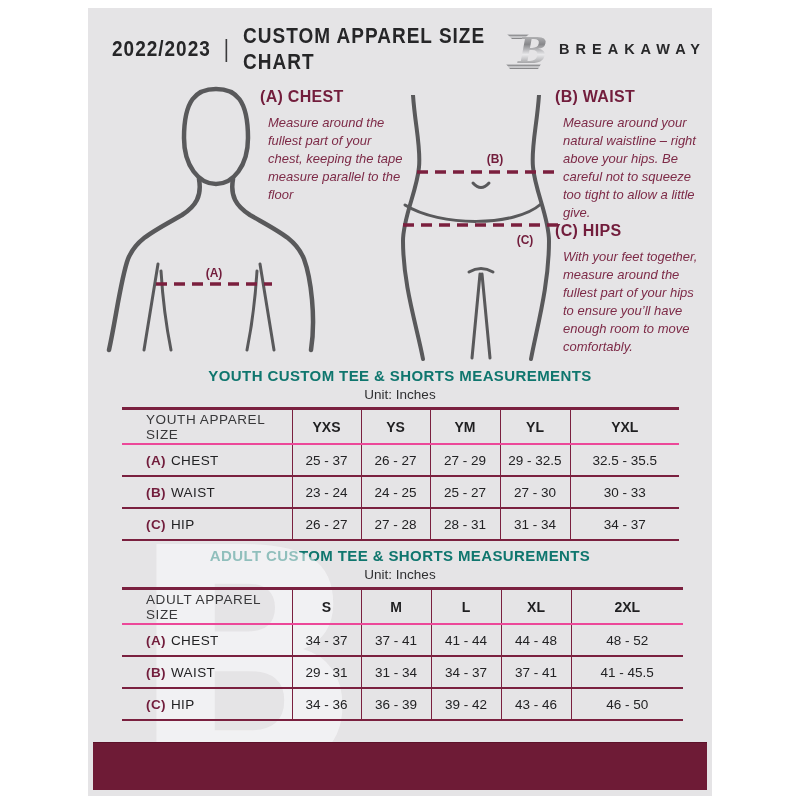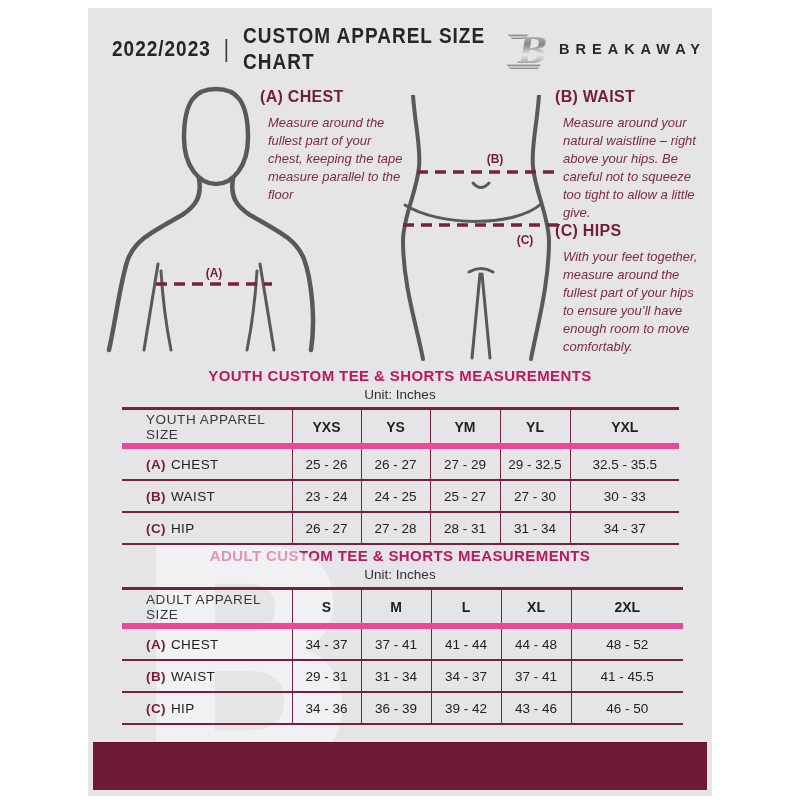--- a/index.html
+++ b/index.html
@@ -28,37 +28,37 @@
   .inst p{margin:8px;font-size:13px;font-style:italic;color:#7d2a47;line-height:1.38;}
   .inst-a{left:172px;top:80px;width:152px;}
   .inst-b{left:467px;top:80px;width:152px;}
   .inst-c{left:467px;top:214px;width:158px;}
   
   .fig{position:absolute;}
   .fig-upper{left:8px;top:70px;}
   .fig-lower{left:307px;top:87px;}
   
   .sec-title{position:absolute;left:0;width:100%;text-align:center;
-    font-weight:bold;font-size:15px;letter-spacing:.4px;color:#be185d;}
+    font-weight:bold;font-size:15px;letter-spacing:.4px;color:#0f766e;}
   .sec-unit{position:absolute;left:0;width:100%;text-align:center;
     font-size:13.5px;color:#2f2f31;}
   .t-youth-title{top:359px;} .t-youth-unit{top:379px;}
   .t-adult-title{top:539px;} .t-adult-unit{top:559px;}
   
   table.size{
     position:absolute;left:34px;border-collapse:collapse;table-layout:fixed;
     background:transparent;z-index:2;
   }
   .youth-pos{top:399px;width:557px;}
   .adult-pos{top:579px;width:561px;}
   table.size th, table.size td{
     border-left:1.5px solid #7a203f;padding:0 4px;text-align:center;vertical-align:middle;
   }
   table.size th:first-child, table.size td:first-child{border-left:none;text-align:left;padding-left:24px;}
-  table.size thead tr{border-top:3px solid #7a203f;border-bottom:6px solid #ec4899;}
+  table.size thead tr{border-top:3px solid #7a203f;border-bottom:2px solid #ec4899;}
   table.size tbody tr{border-bottom:2px solid #7a203f;}
   table.size tbody tr:last-child{border-bottom:2.5px solid #7a203f;}
   table.size th{height:33px;font-size:14px;font-weight:bold;color:#1f1f21;}
   table.size th.lblhead{font-weight:normal;font-size:13.5px;letter-spacing:.6px;color:#38383a;}
   table.size td{height:30px;font-size:13.5px;color:#222224;}
   td.rowlbl{font-size:14.5px;letter-spacing:.4px;color:#2c2c2e;}
   td.rowlbl .pref{font-weight:bold;color:#721d3c;margin-right:5px;}
   
   .watermark{
     position:absolute;left:40px;top:500px;z-index:1;
@@ -169,21 +169,21 @@
         <th>YM</th>
         <th>YL</th>
         <th>YXL</th>
       </tr>
     </thead>
     <tbody>
       <tr>
         <td class="rowlbl">
           <span class="pref">(A)</span><span>CHEST</span>
         </td>
-        <td>25 - 26</td>
+        <td>25 - 37</td>
         <td>26 - 27</td>
         <td>27 - 29</td>
         <td>29 - 32.5</td>
         <td>32.5 - 35.5</td>
       </tr>
       <tr>
         <td class="rowlbl">
           <span class="pref">(B)</span><span>WAIST</span>
         </td>
         <td>23 - 24</td>

